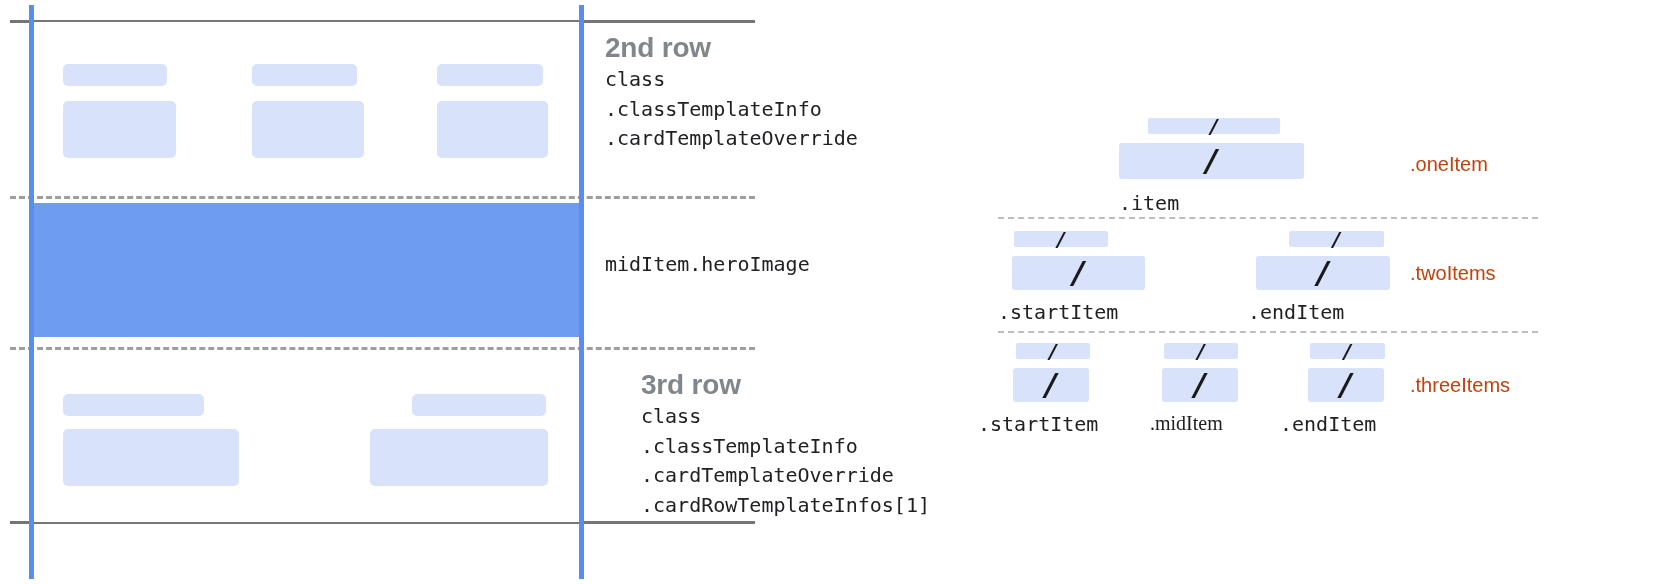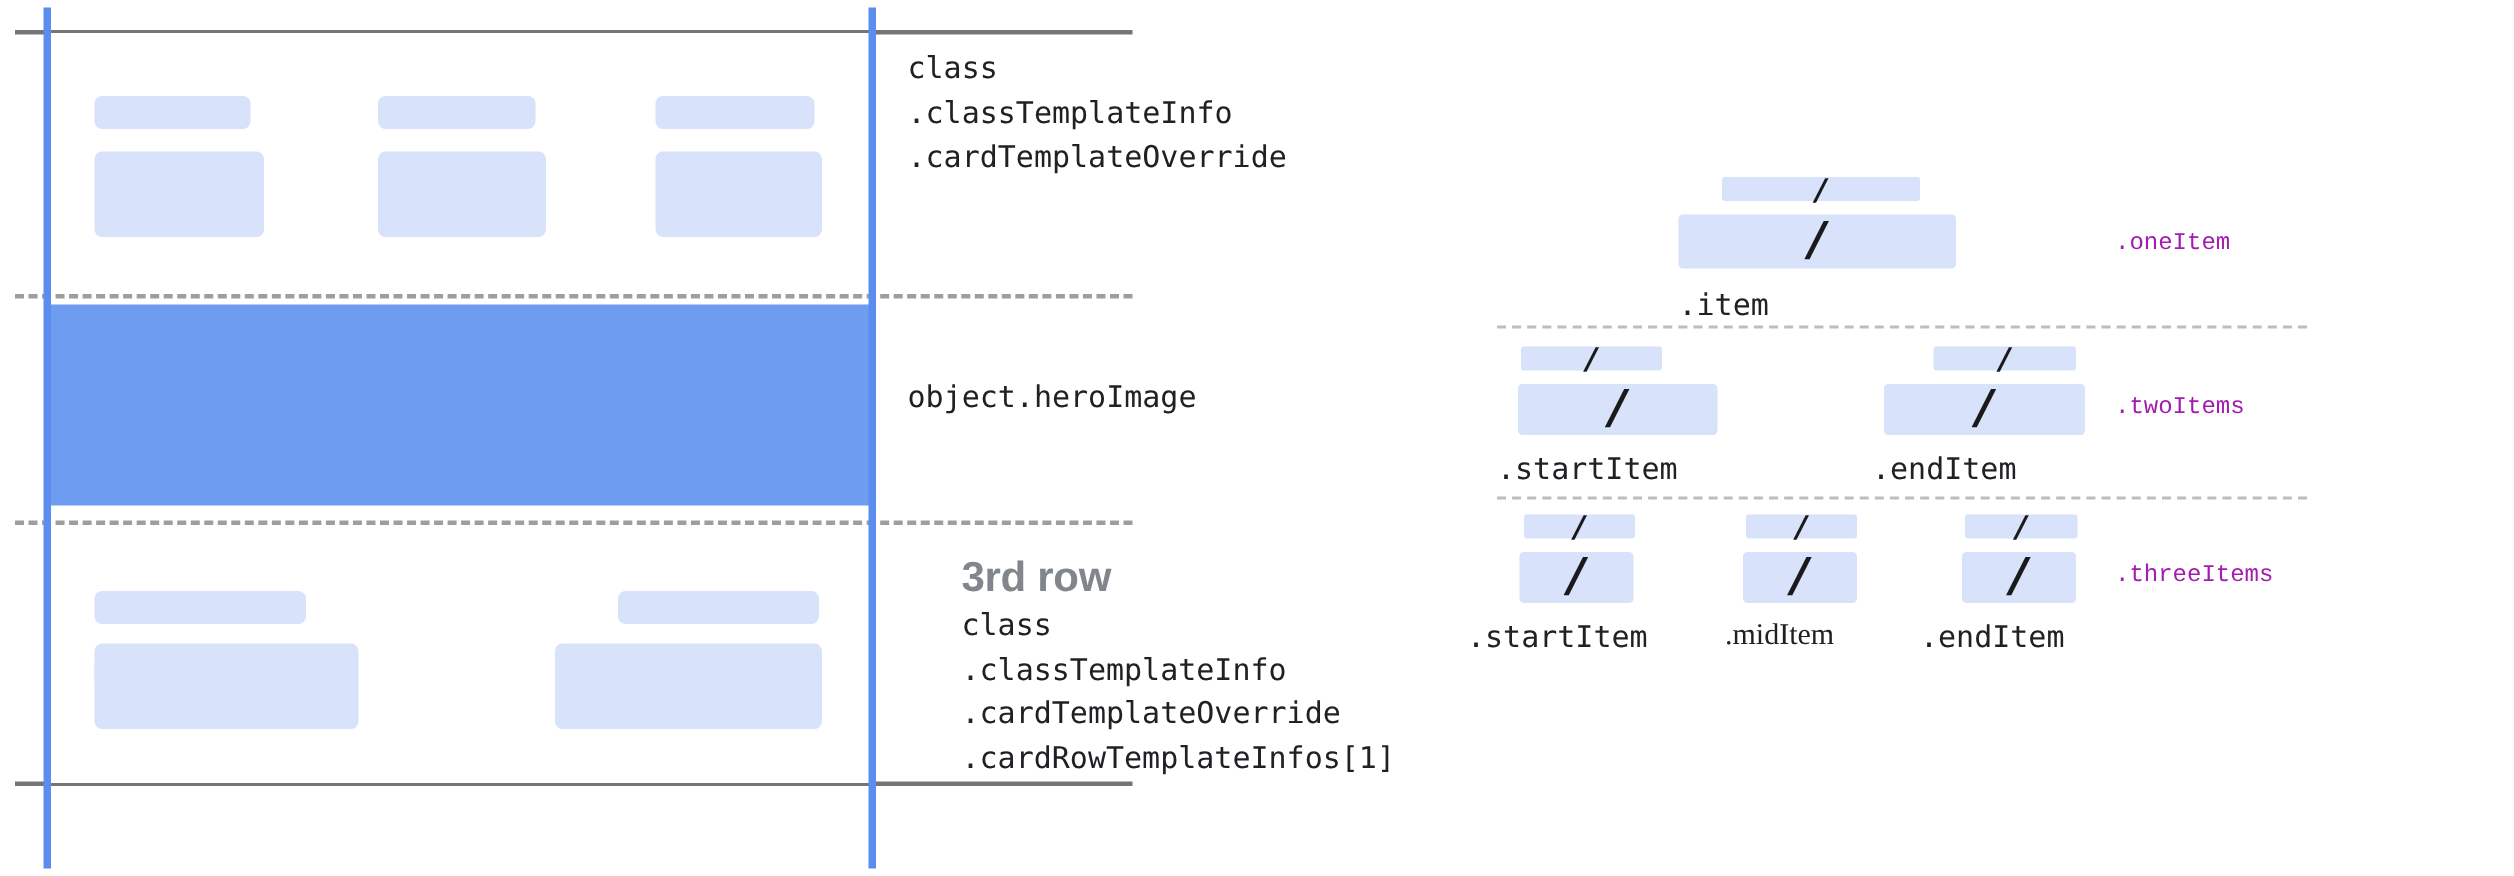--- a/index.html
+++ b/index.html
@@ -103,23 +103,23 @@
   }
   .cap {
     position: absolute;
     font-family: "DejaVu Sans Mono", monospace;
     font-size: 20px;
     color: #202124;
     white-space: pre;
   }
   .rowlabel {
     position: absolute;
-    font-family: Liberation Mono, monospace;
-    font-size: 16px;
-    color: #a21caf;
+    font-family: Liberation Sans, sans-serif;
+    font-size: 20px;
+    color: #c2410c;
     white-space: pre;
   }
 </style>
 </head>
 <body>
 
 <div id="canvas">
 
   <div class="card-area">
 
@@ -152,27 +152,28 @@
 
     <div class="ph" style="left:412px; top:394px; width:134px; height:22px;"></div>
 
   </div>
 
   <div class="ph" style="left:63px; top:394px; width:141px; height:22px;"></div>
   <div class="ph" style="left:63px; top:429px; width:176px; height:57px;"></div>
   <div class="ph" style="left:370px; top:429px; width:178px; height:57px;"></div>
 
   <div class="ann" style="left:605px; top:31px;">
+    <div class="ann-title">2nd row</div>
     <div class="ann-code">class</div>
     <div class="ann-code">.classTemplateInfo</div>
     <div class="ann-code">.cardTemplateOverride</div>
   </div>
 
   <div class="ann" style="left:605px; top:250px;">
-    <div class="ann-code">object.heroImage</div>
+    <div class="ann-code">midItem.heroImage</div>
   </div>
 
   <div class="ann" style="left:605px; top:368px;margin-left:36px;">
     <div class="ann-title">3rd row</div>
     <div class="ann-code">class</div>
     <div class="ann-code">.classTemplateInfo</div>
     <div class="ann-code">.cardTemplateOverride</div>
     <div class="ann-code">.cardRowTemplateInfos[1]</div>
   </div>
 

